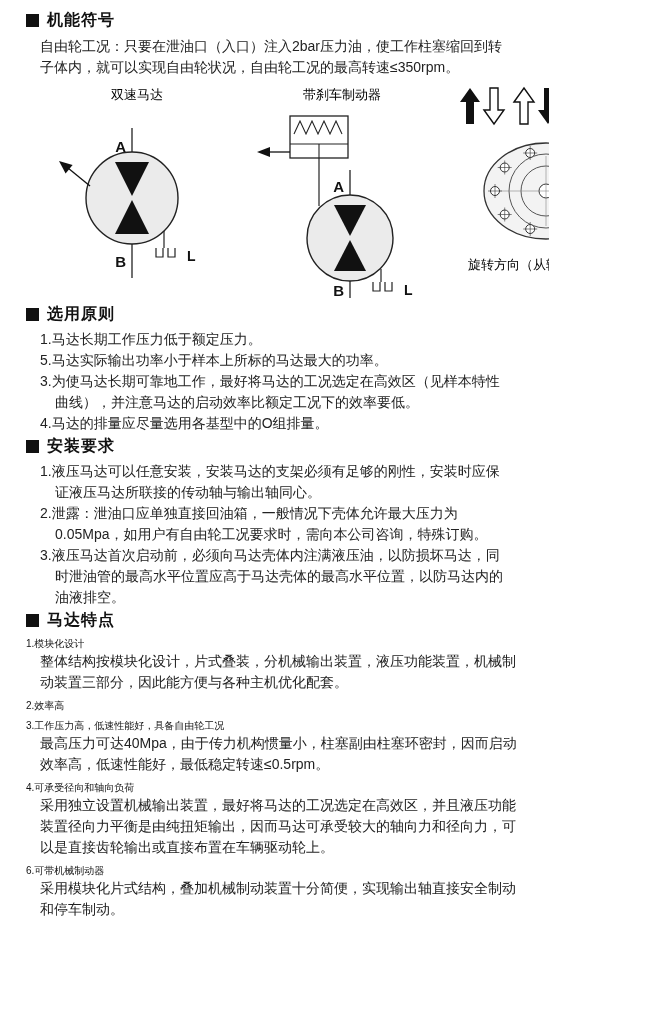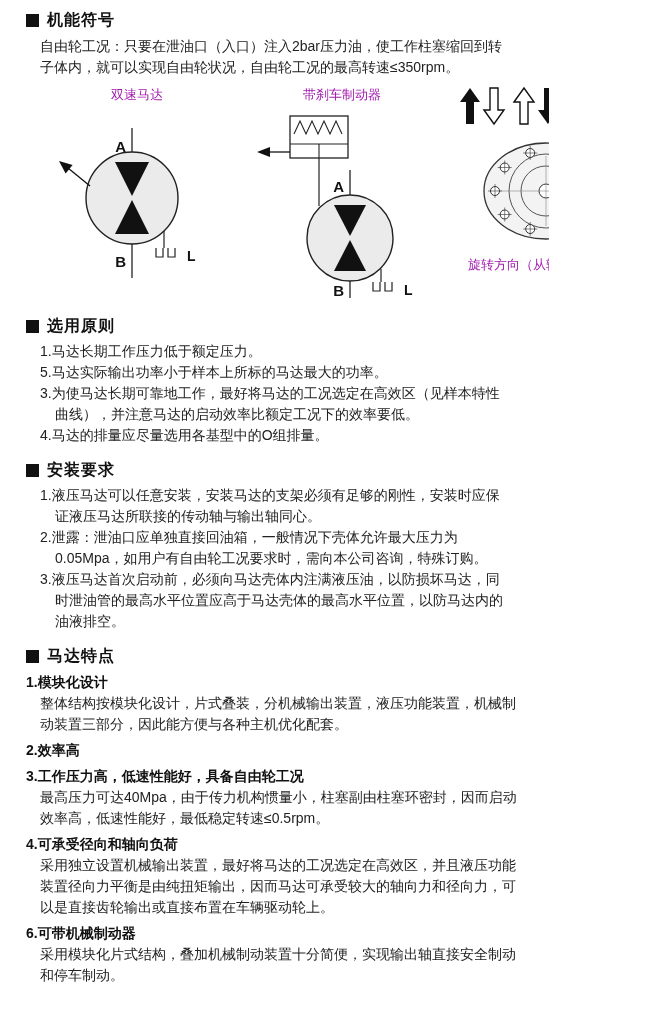--- a/index.html
+++ b/index.html
@@ -10,40 +10,40 @@
   }
   .page {
     width:549px; height:1015px;
     background:#ffffff;
     padding:10px 26px 0 26px;
     overflow:hidden;
     position:relative;
   }
   .sec-header {
     display:flex; align-items:center; gap:8px;
-    margin-top:14px;
+    margin-top:2px;
   }
   .sec-header:first-child { margin-top:0; }
   .marker { width:13px; height:13px; background:#111; flex:0 0 auto; }
   .sec-title { font-size:16px; font-weight:bold; letter-spacing:1px; color:#111; }
   .body-text { font-size:14px; line-height:1.5; color:#222; }
   .intro { margin:5px 12px 0 14px; }
   .num-list { margin:4px 12px 0 14px; }
   .num-list p { padding-left:15px; text-indent:-15px; margin:0; }
   .figures { display:flex; align-items:flex-start; margin:8px 0 2px 6px; }
   figure { display:flex; flex-direction:column; align-items:center; }
-  .fig-caption { font-size:13px; color:#a21caf; margin-bottom:2px;text-align:center; }
+  .fig-caption { font-size:13px; color:#000000; margin-bottom:2px;text-align:center; }
   .fig-caption.below { margin:2px 0 0 0; }
   .fig-left { width:212px; }
   .fig-mid { width:208px; }
   .fig-right { width:200px; margin-left:4px; }
   svg text { font-family:"Liberation Sans","DejaVu Sans",sans-serif; font-weight:bold; fill:#111; }
   .features { margin-top:2px; }
   .feature { margin-top:5px; }
-  .feature-heading { font-size:14px; font-weight:bold; color:#111; line-height:1.5; }
+  .feature-heading { font-size:10px; font-weight:normal; color:#111; line-height:1.5; }
   .feature-body { padding-left:14px; }
 </style>
 </head>
 <body>
 
 <div class="page">
 
   <div class="sec-header">
     <span class="marker"></span>
     <span class="sec-title">机能符号</span>

